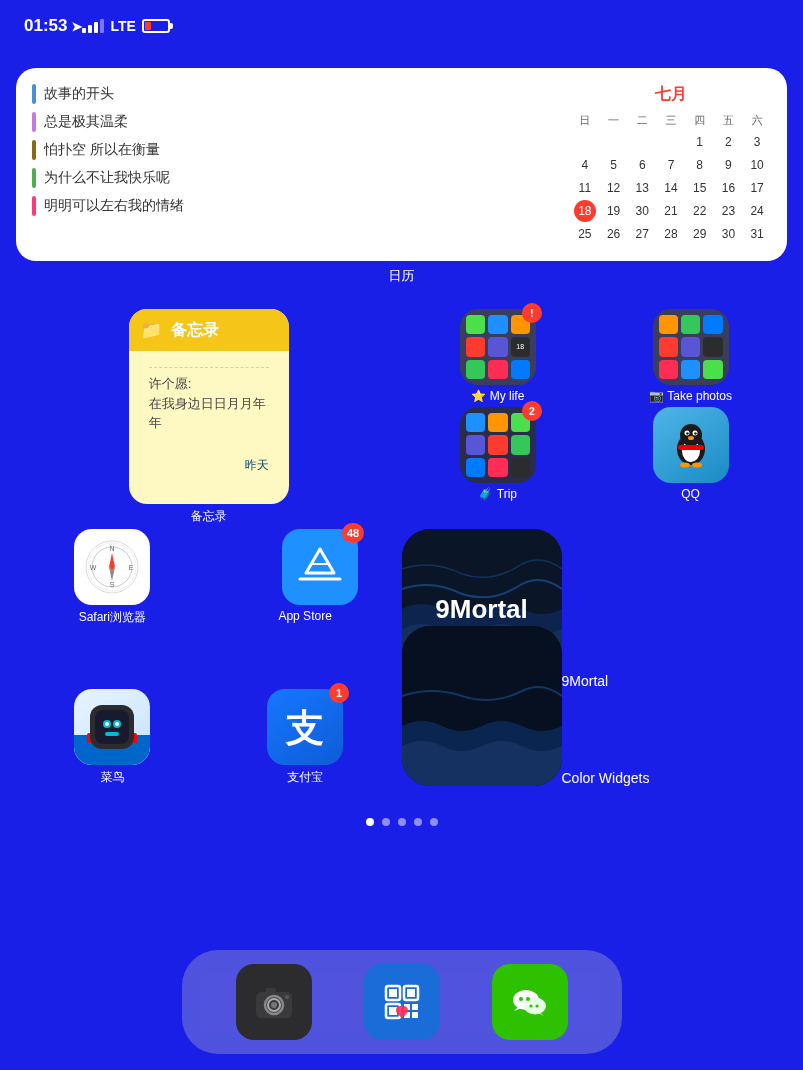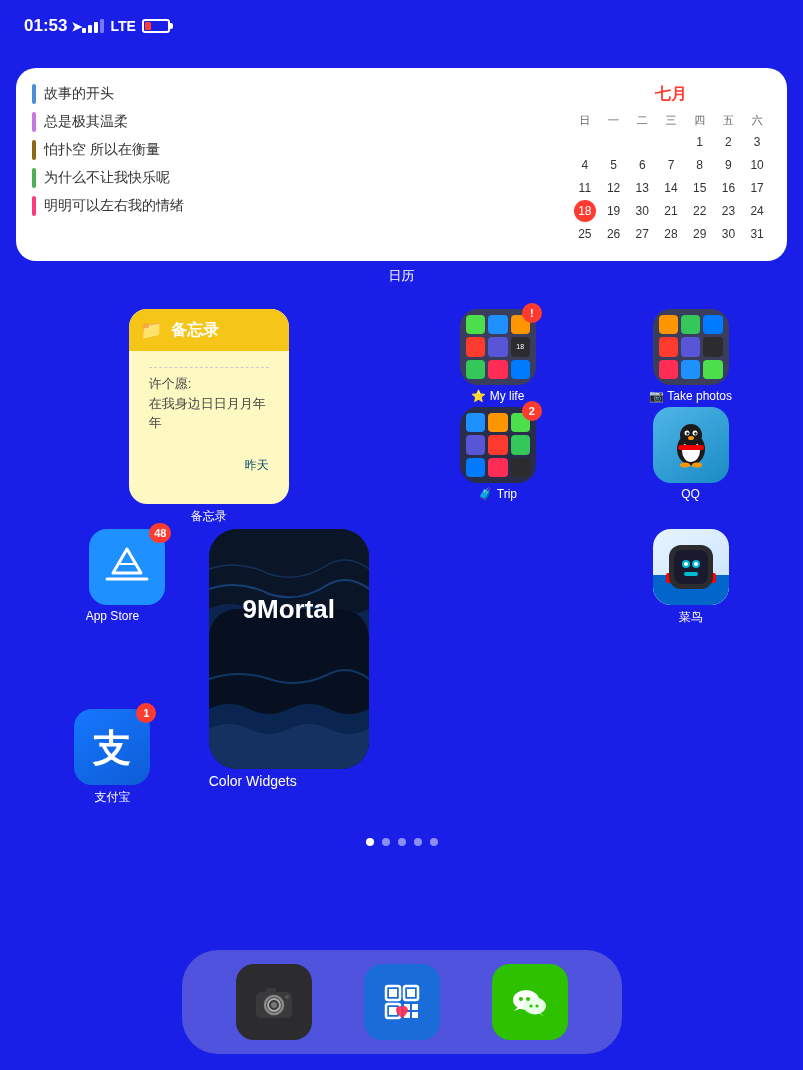--- a/index.html
+++ b/index.html
@@ -270,22 +270,22 @@
       display: flex;
       align-items: center;
       justify-content: center;
       overflow: hidden;
     }
 
     
     .big-app-item {
       width: 50%;
       display: flex;
-      flex-direction: column;
-      align-items: flex-start;
+      flex-direction: row;
+      align-items: flex-end;
       margin-bottom: 16px;
     }
     .big-app-icon {
       width: 160px;
       height: 160px;
       border-radius: 28px;
       overflow: hidden;
       position: relative;
     }
     .ocean-bg {
@@ -615,20 +615,39 @@
           </div>
         </div>
         <div class="app-label">QQ</div>
       </div>
     </div>
   </div>
 </div>
 
 <div style="display:flex;padding:0 16px;flex-wrap:wrap;">
 
+  <div class="app-item">
+    <div class="safari-icon">
+      <svg width="56" height="56" viewBox="0 0 56 56">
+        <circle cx="28" cy="28" r="26" fill="white" stroke="#ddd" stroke-width="1"></circle>
+        <circle cx="28" cy="28" r="24" fill="none" stroke="#e0e0e0" stroke-width="0.5"></circle>
+
+        <circle cx="28" cy="28" r="20" fill="none" stroke="#ccc" stroke-width="1"></circle>
+
+        <text x="28" y="12" text-anchor="middle" font-size="7" fill="#666">N</text>
+        <text x="28" y="48" text-anchor="middle" font-size="7" fill="#666">S</text>
+        <text x="47" y="31" text-anchor="middle" font-size="7" fill="#666">E</text>
+        <text x="9" y="31" text-anchor="middle" font-size="7" fill="#666">W</text>
+
+        <polygon points="28,14 31,28 28,32 25,28" fill="#ff3b30"></polygon>
+        <polygon points="28,42 31,28 28,32 25,28" fill="#888"></polygon>
+      </svg>
+    </div>
+    <div class="app-label">Safari浏览器</div>
+  </div>
 
   <div class="app-item">
     <div style="position:relative;padding-left:30px;">
       <div class="appstore-icon">
         <svg width="48" height="48" viewBox="0 0 48 48">
           <path d="M24 6 L38 30 L10 30 Z" fill="none" stroke="white" stroke-width="3" stroke-linejoin="round"></path>
           <line x1="4" y1="36" x2="44" y2="36" stroke="white" stroke-width="3" stroke-linecap="round"></line>
           <line x1="14" y1="21" x2="34" y2="21" stroke="white" stroke-width="2"></line>
         </svg>
       </div>

